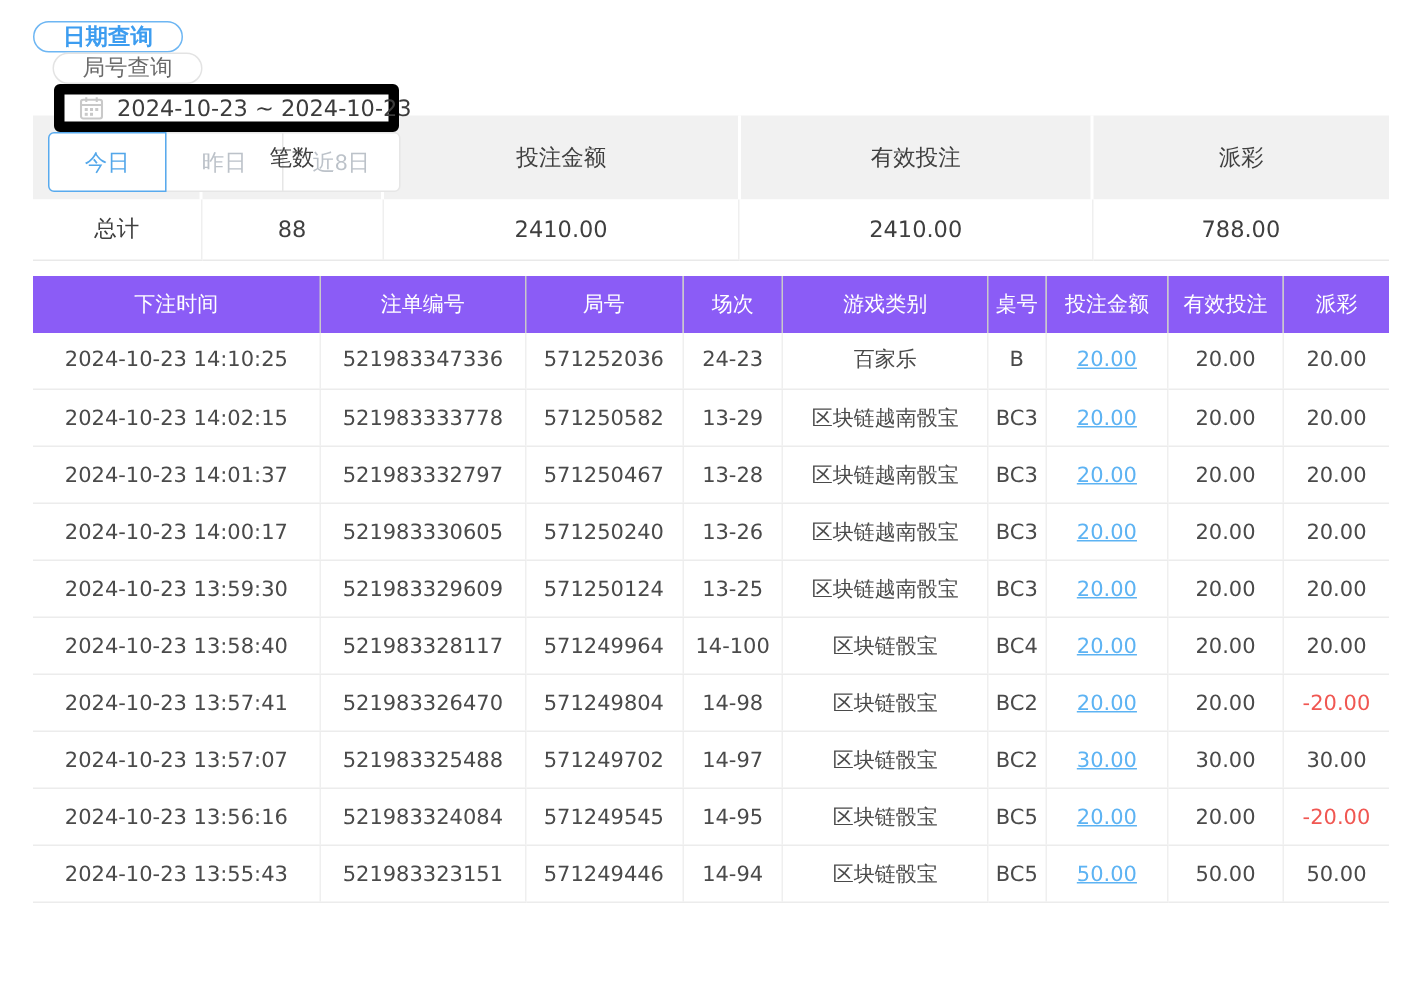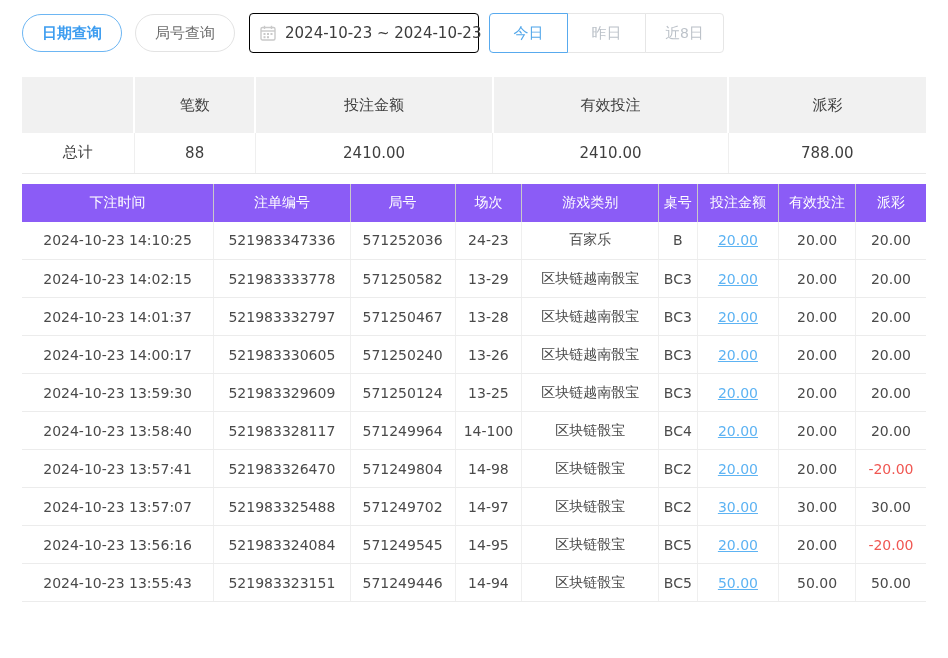--- a/index.html
+++ b/index.html
@@ -1,25 +1,25 @@
 <!DOCTYPE html>
 <html><head>
 <meta charset="utf-8">
 <style>
   * { margin:0; padding:0; box-sizing:border-box; }
   html,body { width:948px; height:658px; overflow:hidden; background:#fff;
     font-family:"DejaVu Sans","Liberation Sans",sans-serif; }
 
   
-  .toolbar { display:flex; align-items:center; padding:14px 0 0 22px; height:52px; }
+  .toolbar { display:flex; align-items:flex-start; padding:14px 0 0 22px; height:52px;flex-direction:column; }
   .pill-btn { height:38px; padding:0 19px; border-radius:19px; background:#fff;
     font-size:15px; cursor:pointer; display:flex; align-items:center; }
   .pill-btn.active { border:1px solid #6db6f3; color:#3d9df0; font-weight:bold; }
   .pill-btn.inactive { border:1px solid #e3e3e3; color:#6b6b6b; margin-left:13px; }
-  .date-box { margin-left:14px; width:230px; height:40px; border:1px solid #000000;
+  .date-box { margin-left:14px; width:230px; height:40px; border:7px solid #000000;
     border-radius:4px; display:flex; align-items:center; padding:0 10px; background:#fff; cursor:pointer; }
   .date-box .cal { width:16px; height:16px; margin-right:9px; flex:none; }
   .date-box .val { font-size:15px; color:#3c3c3c; white-space:nowrap; }
   .seg-group { display:flex; margin-left:10px; }
   .seg-btn { width:79px; height:40px; background:#fff; font-size:15px; cursor:pointer;
     display:flex; align-items:center; justify-content:center; }
   .seg-btn.on { border:1px solid #58aaee; color:#53a7ea; border-radius:4px 0 0 4px; position:relative; z-index:2; }
   .seg-btn.off { border:1px solid #e6e6e6; color:#bcc2c9; margin-left:-1px; }
   .seg-btn.off:last-child { border-radius:0 4px 4px 0; }
   .search-btn { margin-left:10px; width:80px; height:40px; background:#55acf0; color:#fff;

